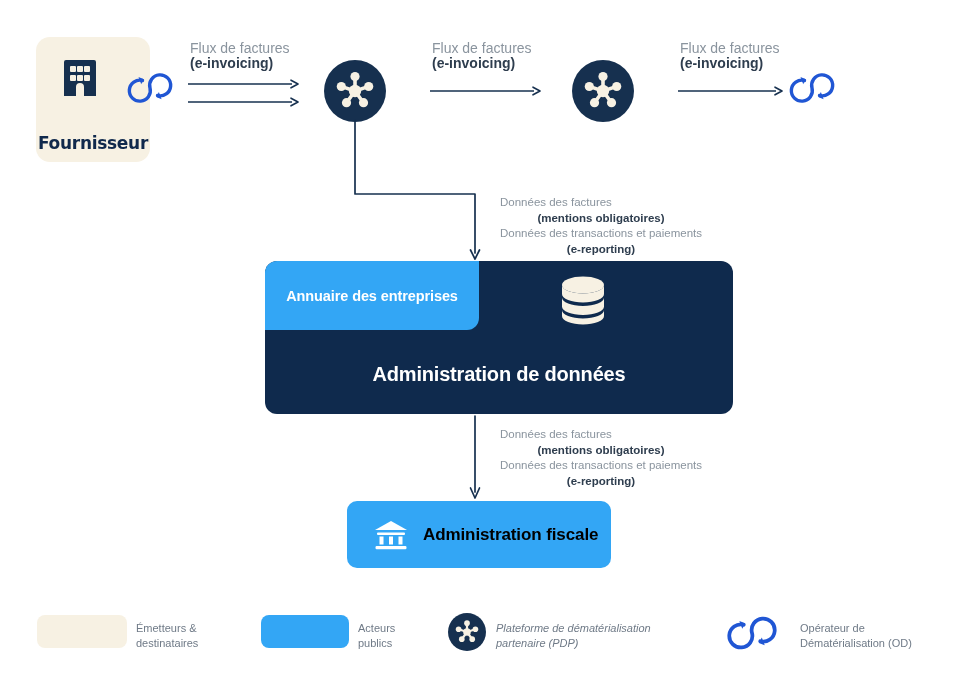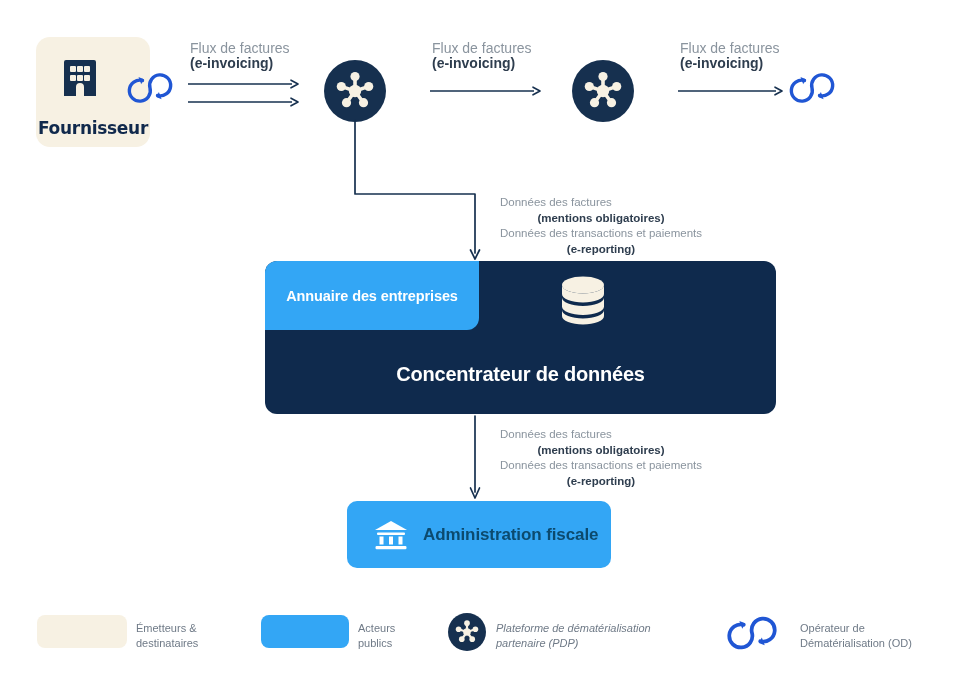--- a/index.html
+++ b/index.html
@@ -100,21 +100,21 @@
   }
 
   
   .admin-box {
     background: #33A6F5;
     border-radius: 10px;
     display: flex;
     align-items: center;
   }
   .admin-label {
-    color: #0c4a6e;
+    color: #000000;
     font-weight: 700;
     font-size: 17px;
     letter-spacing: -0.1px;
   }
 
   
   .legend-swatch-cream {
     background: #F7F1E3;
     border-radius: 8px;
   }
@@ -128,21 +128,21 @@
     color: #6F7A87;
   }
 
   svg { display: block; overflow: visible; }
 </style>
 </head>
 <body>
 
 <div class="stage">
 
-  <div class="abs actor-box" style="left:36px; top:37px; width:114px; height:110px;">
+  <div class="abs actor-box" style="left:36px; top:37px; width:114px; height:125px;">
     <div class="abs" style="left:24px; top:17px; width:40px; height:44px;">
       <svg width="40" height="44" viewBox="0 0 40 44" aria-hidden="true">
         <path d="M6 6 h28 a2 2 0 0 1 2 2 v34 h-12 v-9 a4 4 0 0 0 -8 0 v9 H4 V8 a2 2 0 0 1 2 -2 z" fill="#16304F"></path>
         <rect x="10" y="12" width="6" height="6" rx="1" fill="#F7F1E3"></rect>
         <rect x="17" y="12" width="6" height="6" rx="1" fill="#F7F1E3"></rect>
         <rect x="24" y="12" width="6" height="6" rx="1" fill="#F7F1E3"></rect>
         <rect x="10" y="21" width="6" height="6" rx="1" fill="#F7F1E3"></rect>
         <rect x="17" y="21" width="6" height="6" rx="1" fill="#F7F1E3"></rect>
         <rect x="24" y="21" width="6" height="6" rx="1" fill="#F7F1E3"></rect>
       </svg>
@@ -253,35 +253,35 @@
     </svg>
   </div>
 
   <div class="abs data-caption" style="left:500px; top:195px;">
     <div>Données des factures</div>
     <div class="b">(mentions obligatoires)</div>
     <div>Données des transactions et paiements</div>
     <div class="b">(e-reporting)</div>
   </div>
 
-  <div class="abs concentrateur" style="left:265px; top:261px; width:511px; height:153px;">
+  <div class="abs concentrateur" style="left:265px; top:261px; width:468px; height:153px;">
     <div class="abs annuaire" style="left:0px; top:0px; width:214px; height:69px;">
       <div class="annuaire-label">Annuaire des entreprises</div>
     </div>
     <div class="abs" style="left:291px; top:12px; width:54px; height:52px;">
       <svg width="54" height="52" viewBox="0 0 54 52" aria-hidden="true">
         <g fill="#F7F1E3">
           <ellipse cx="27" cy="12" rx="21" ry="8.4"></ellipse>
           <path d="M6 12 v9 a21 8.4 0 0 0 42 0 v-9 a21 8.4 0 0 1 -42 0 z"></path>
           <path d="M6 24.5 v9 a21 8.4 0 0 0 42 0 v-9 a21 8.4 0 0 1 -42 0 z"></path>
           <path d="M6 37 v6 a21 8.4 0 0 0 42 0 v-6 a21 8.4 0 0 1 -42 0 z"></path>
         </g>
       </svg>
     </div>
-    <div class="abs conc-label" style="left:0px; top:102px;">Concentrateur de données</div>
+    <div class="abs conc-label" style="left:0px; top:102px;">Administration de données</div>
   </div>
 
   <div class="abs" style="left:468px; top:416px; width:20px; height:84px;">
     <svg width="20" height="84" viewBox="0 0 20 84" aria-hidden="true">
       <path d="M7 0 V76" fill="none" stroke="#16304F" stroke-width="1.7" stroke-linecap="round"></path>
       <path d="M2.5 72 L7 82 L11.5 72" fill="none" stroke="#16304F" stroke-width="1.7" stroke-linecap="round" stroke-linejoin="round"></path>
     </svg>
   </div>
 
   <div class="abs data-caption" style="left:500px; top:427px;">

